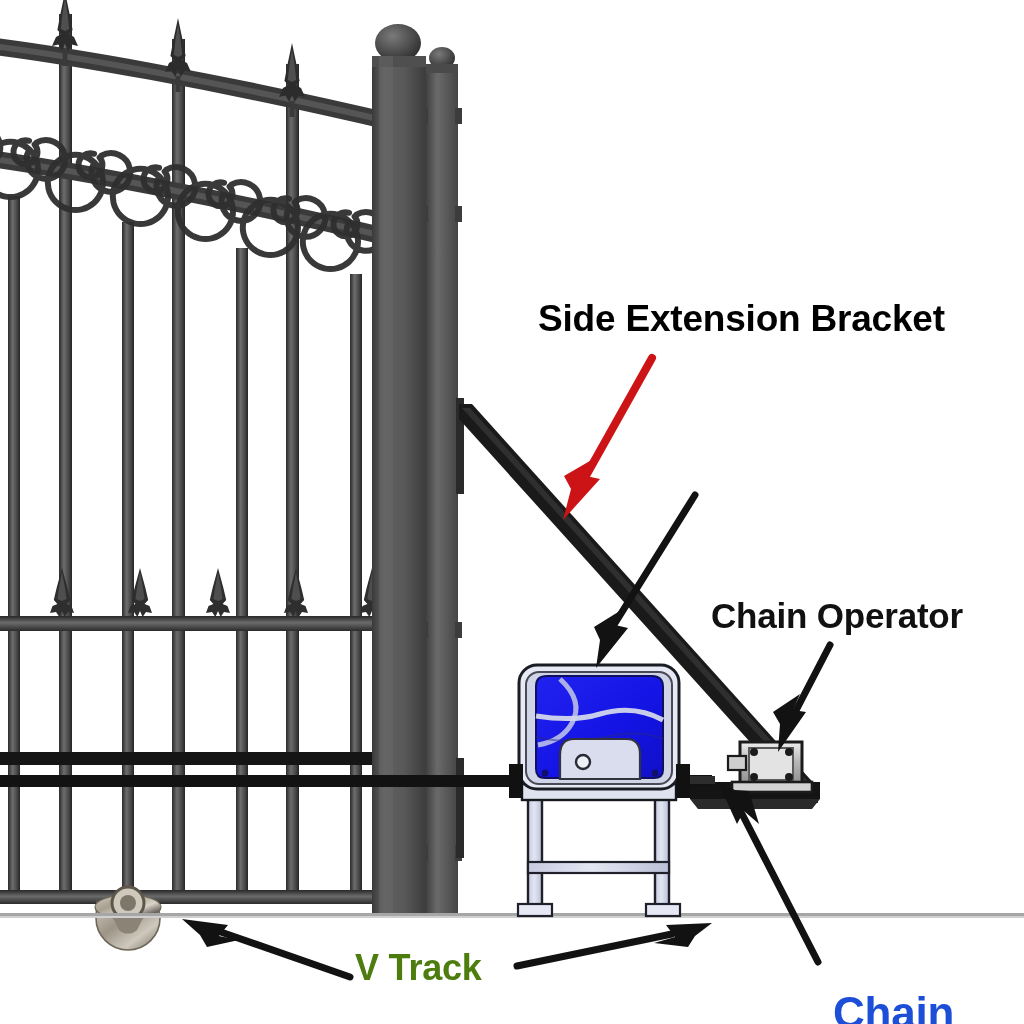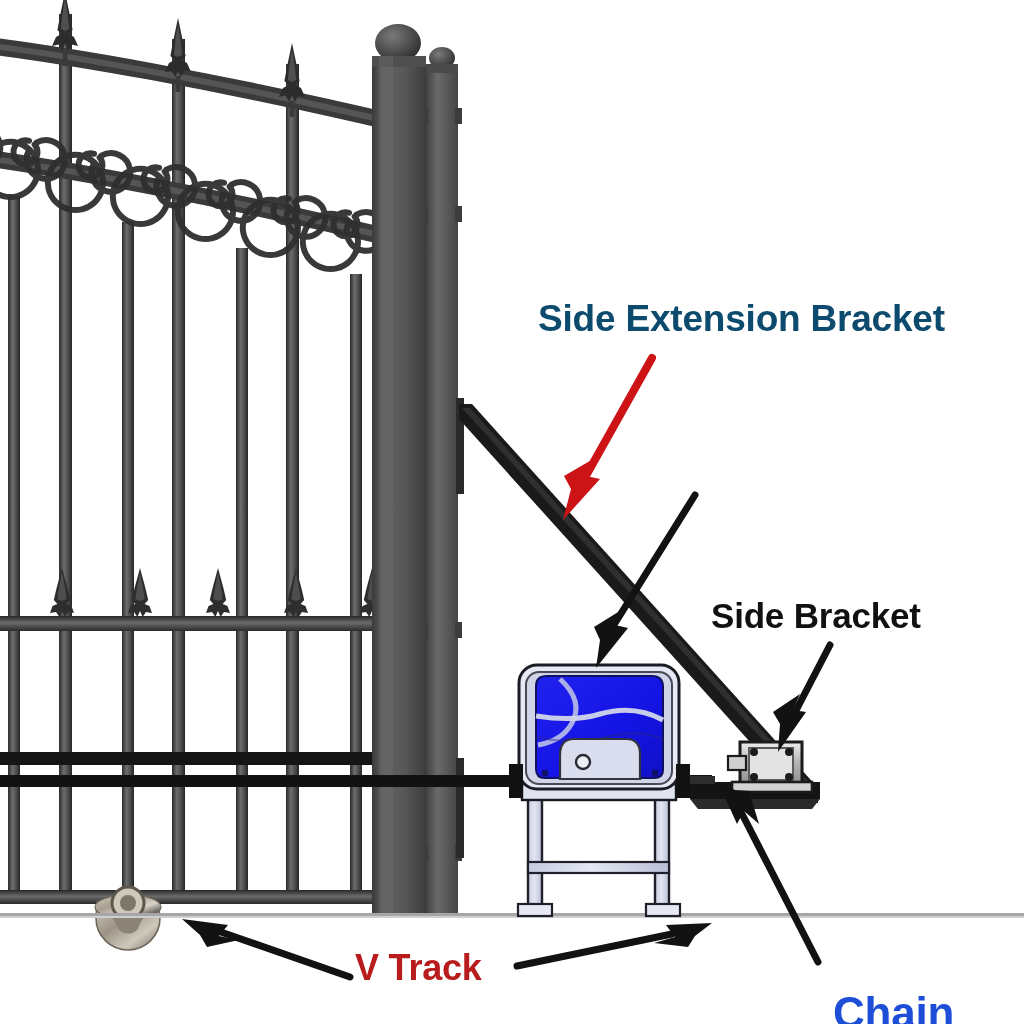--- a/index.html
+++ b/index.html
@@ -28,42 +28,42 @@
     font-weight: bold;
     white-space: nowrap;
     line-height: 1;
     user-select: none;
   }
   #label-side-extension-bracket {
     left: 538px;
     top: 300px;
     font-size: 37px;
     letter-spacing: -0.2px;
-    color: #0c4a6e;
+    color: #000000;
   }
   #label-gate-operator {
     left: 707px;
     top: 454px;
     font-size: 35px;
     letter-spacing: -0.2px;
     color: #111111;
   }
   #label-chain-bracket {
     left: 711px;
     top: 598px;
     font-size: 35px;
     letter-spacing: -0.2px;
     color: #111111;
   }
   #label-v-track {
     left: 355px;
     top: 950px;
     font-size: 36px;
     letter-spacing: -0.2px;
-    color: #b91c1c;
+    color: #4d7c0f;
   }
   #label-chain {
     left: 833px;
     top: 951px;
     font-size: 44px;
     letter-spacing: -0.2px;
     color: #1d4ed8;
     margin-top: 40px;
   }
 </style>
@@ -387,19 +387,19 @@
         <path d="M818,962 L740,810" stroke="#121212" stroke-width="7" stroke-linecap="round"></path>
         <path d="M718,782 L737,824 L744,811 L759,824 L749,791 L735,790 Z" fill="#121212"></path>
       </g>
 
     </g>
   </svg>
 
   <div class="label" id="label-side-extension-bracket">Side Extension Bracket</div>
 
 
-  <div class="label" id="label-chain-bracket">Side Bracket</div>
+  <div class="label" id="label-chain-bracket">Chain Operator</div>
 
   <div class="label" id="label-v-track">V Track</div>
 
   <div class="label" id="label-chain">Chain</div>
 
 </div>
 
 </body></html>

